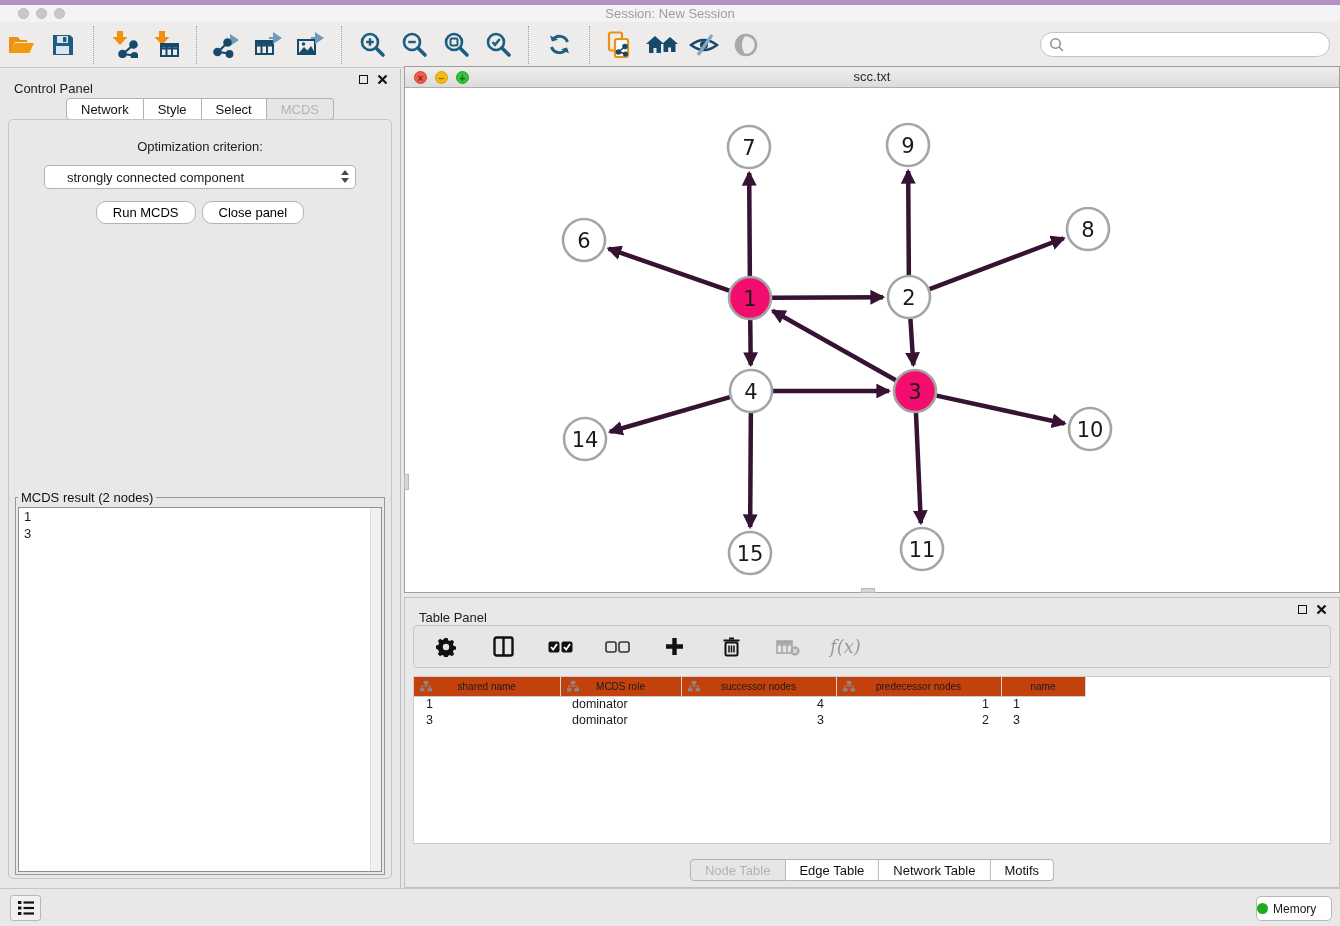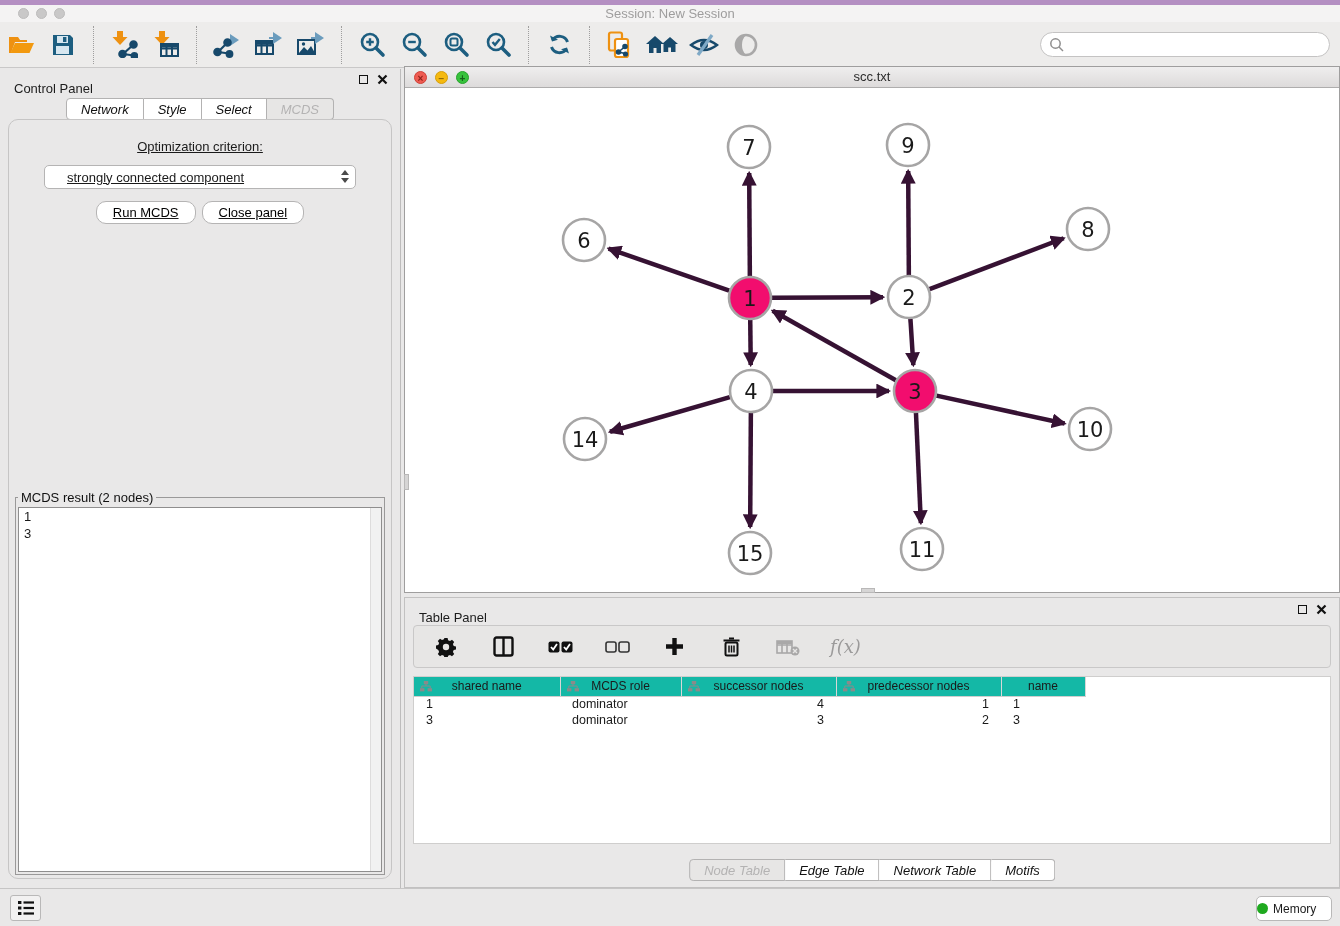--- a/index.html
+++ b/index.html
@@ -21,25 +21,25 @@
   #search-box input { border:none; outline:none; flex:1; height:20px; font-size:13px; background:transparent; }
 
   
   #control-panel { position:absolute; left:0; top:69px; width:401px; height:819px; background:#e9e8e8; border-right:1px solid #bdbcbc; }
   .panel-head { position:relative; height:24px; }
   .panel-head .ph-title { position:absolute; left:14px; top:12px; font-size:13px; color:#1c1c1c; }
   .panel-head .ph-icons { position:absolute; right:12px; top:5px; display:flex; gap:9px; align-items:center; }
   .float-box { width:9px; height:9px; border:1.6px solid #111; display:inline-block; }
   .tabs { display:flex; }
   #cp-tabs { position:absolute; top:29px; left:50%; transform:translateX(-50%); }
-  .tab { background:#fff; border:1px solid #b3b2b2; border-left:none; padding:0 14px; font-size:13px; height:22px; line-height:21px; color:#111; cursor:default;font-style:italic; }
+  .tab { background:#fff; border:1px solid #b3b2b2; border-left:none; padding:0 14px; font-size:13px; height:22px; line-height:21px; color:#111; cursor:default; }
   .tab:first-child { border-left:1px solid #b3b2b2; border-radius:4px 0 0 4px; }
   .tab:last-child { border-radius:0 4px 4px 0; }
   .tab.active { background:#e7e6e5; color:#b4b3b3; }
-  .cp-inner { position:absolute; left:8px; right:8px; top:50px; bottom:9px; border:1px solid #c6c5c5; border-radius:10px; background:#e9e8e8;text-decoration:underline; }
+  .cp-inner { position:absolute; left:8px; right:8px; top:50px; bottom:9px; border:1px solid #c6c5c5; border-radius:5px; background:#e9e8e8; }
   .opt-label { margin-top:19px; text-align:center; font-size:13px; }
   #criterion-select { margin:11px auto 0; width:312px; height:24px; background:#fff; border:1px solid #b5b4b4; border-radius:5px; display:flex; align-items:center; font-size:13px; padding-left:22px; position:relative; }
   #criterion-select .spin { position:absolute; right:6px; top:4px; display:flex; flex-direction:column; gap:3px; }
   #criterion-select .spin i { width:0; height:0; border-left:4px solid transparent; border-right:4px solid transparent; display:block; }
   #criterion-select .spin i.up { border-bottom:5px solid #4a4a4a; }
   #criterion-select .spin i.dn { border-top:5px solid #4a4a4a; }
   .cp-buttons { margin-top:12px; display:flex; justify-content:center; gap:6px; }
   .btn { background:#fff; border:1px solid #b5b4b4; border-radius:10px; height:23px; padding:0 16px; font-size:13px; line-height:21px; }
   #mcds-fieldset { position:absolute; left:6px; right:6px; top:370px; bottom:3px; border:1px solid #9a9999; margin:0; }
   #mcds-fieldset legend { font-size:13px; padding:0 3px; margin-left:2px; color:#111; }
@@ -60,21 +60,21 @@
   .grip-v { position:absolute; left:-1px; top:407px; width:5px; height:16px; background:#d6d5d5; border:1px solid #b9b8b8; }
   .grip-h { position:absolute; left:456px; bottom:-1px; width:14px; height:5px; background:#d6d5d5; border:1px solid #b9b8b8; }
 
   
   #table-panel { position:absolute; left:404px; top:597px; width:936px; height:291px; background:#e9e8e8; border:1px solid #c2c1c1; }
   #tp-toolbar { position:absolute; left:8px; right:8px; top:27px; height:43px; background:#e7e6e5; border:1px solid #c9c8c8; border-radius:4px; display:flex; align-items:center; padding-left:14px; gap:21px; }
   #tp-toolbar .tbtn { min-width:30px; }
   .fx-label { font-size:18px; font-style:italic; font-family:"DejaVu Serif", serif; color:#9b9a9a; }
   #tp-table-wrap { position:absolute; left:8px; right:8px; top:78px; bottom:43px; background:#fff; border:1px solid #cfcecd; overflow:hidden; }
   table.data { border-collapse:collapse; table-layout:fixed; }
-  table.data th { background:#14b8a6; border-right:1px solid #d8d7d7; border-bottom:1px solid #cfcece; height:19px; font-size:12px; font-weight:normal; position:relative; text-align:center; }
+  table.data th { background:#c2410c; border-right:1px solid #d8d7d7; border-bottom:1px solid #cfcece; height:19px; font-size:10px; font-weight:normal; position:relative; text-align:center; }
   table.data th .hicon { position:absolute; left:6px; top:4px; }
   table.data td { height:16px; font-size:12.5px; padding:0 12px; white-space:nowrap; overflow:hidden; }
   td.num { text-align:right; }
   td.pad-r { padding-right:18px; }
   #tp-tabs { position:absolute; bottom:6px; left:50%; transform:translateX(-50%); }
   #tp-head-icons { position:absolute; right:12px; top:6px; display:flex; gap:9px; align-items:center; }
 
   
   #status-bar { position:absolute; left:0; right:0; bottom:0; height:38px; background:#e9e8e8; border-top:1px solid #c6c5c5; }
   #list-button { position:absolute; left:10px; top:6px; width:31px; height:26px; background:#f2f1f1; border:1px solid #b9b8b8; border-radius:3px; display:flex; align-items:center; justify-content:center; }

